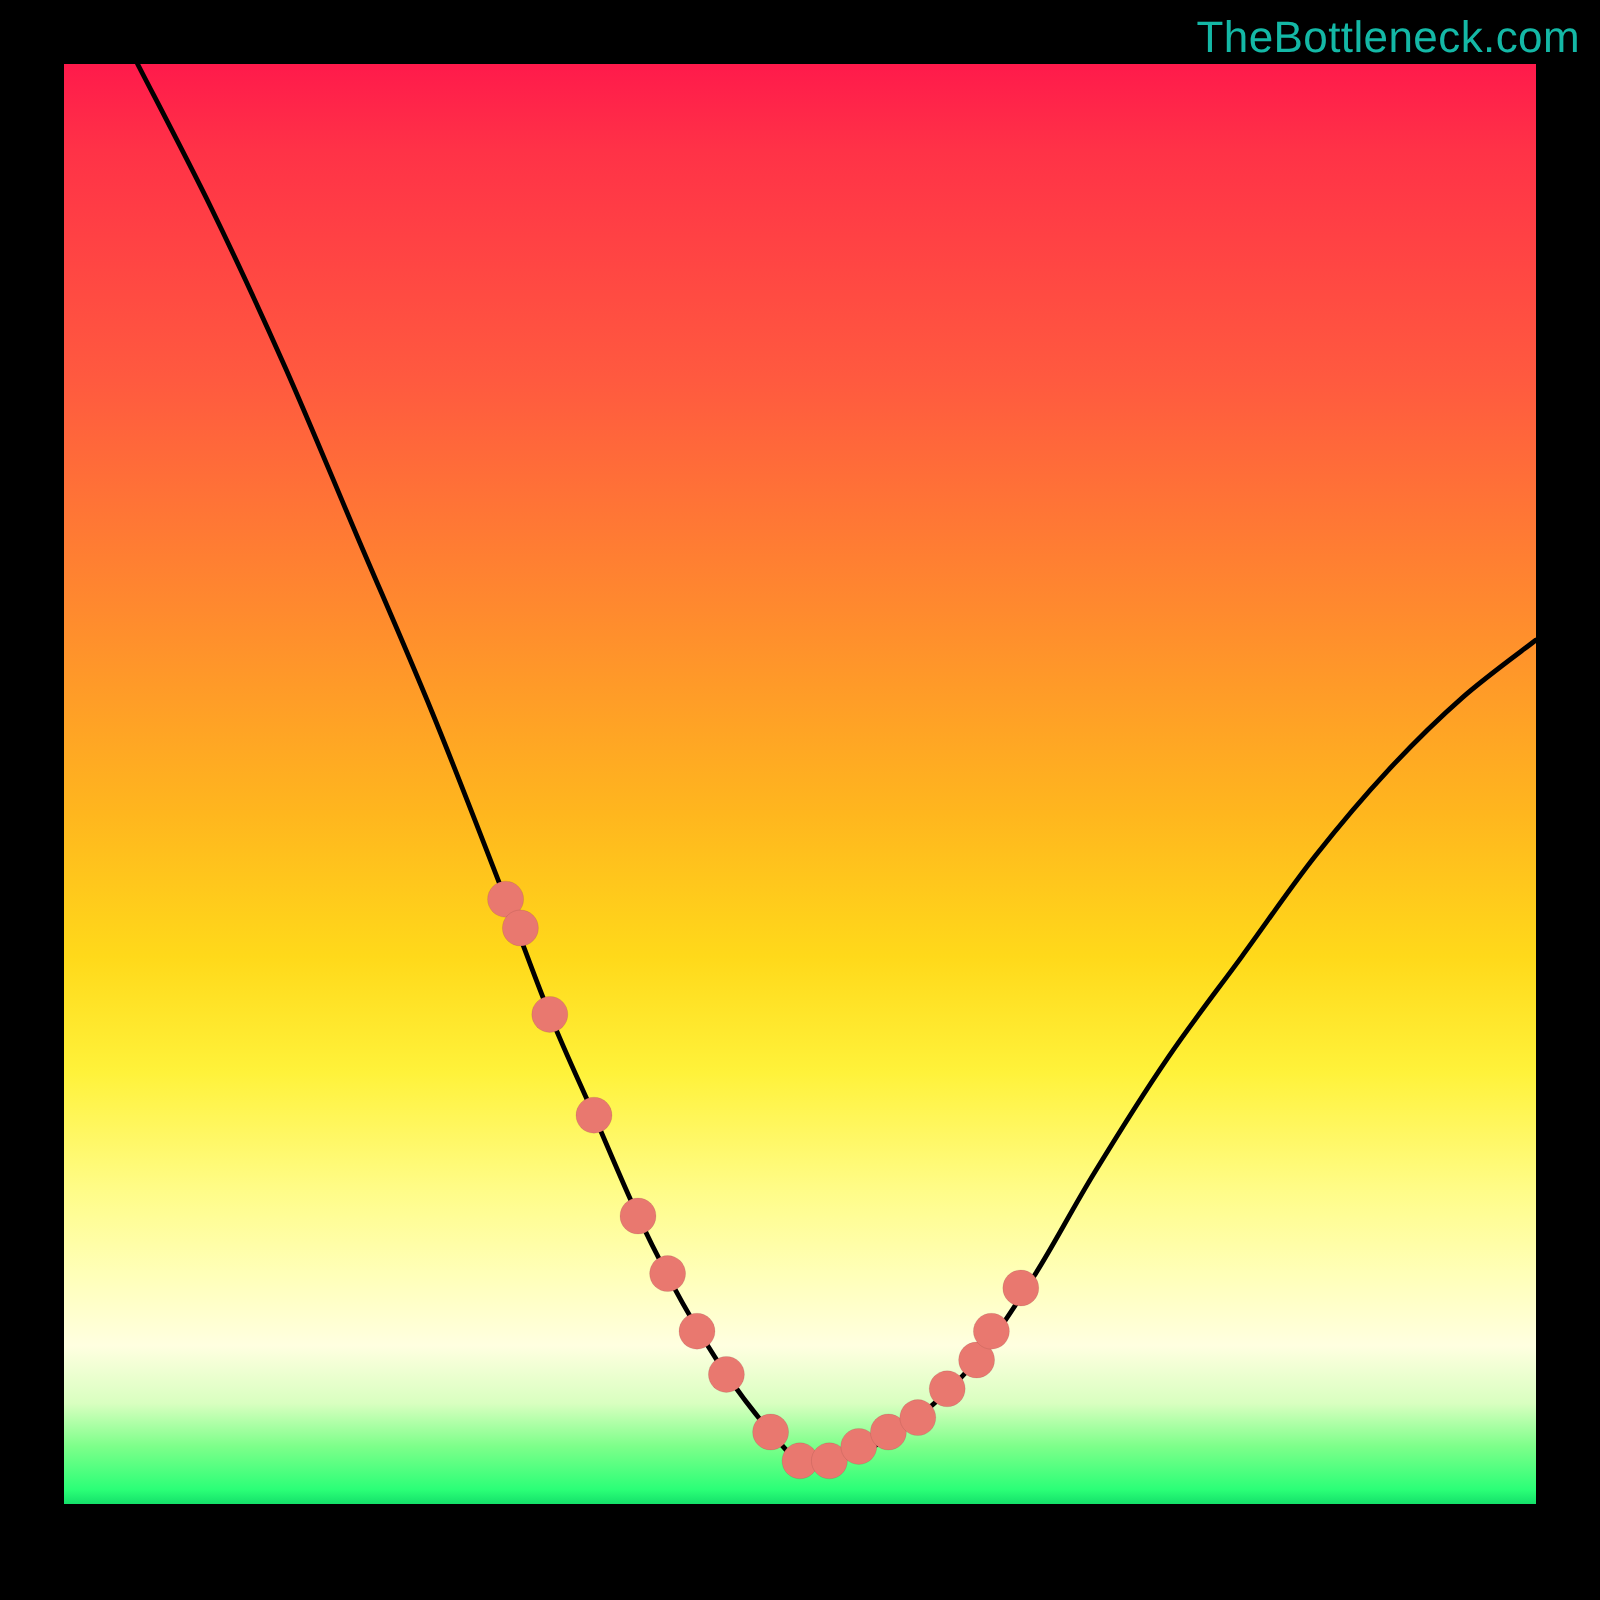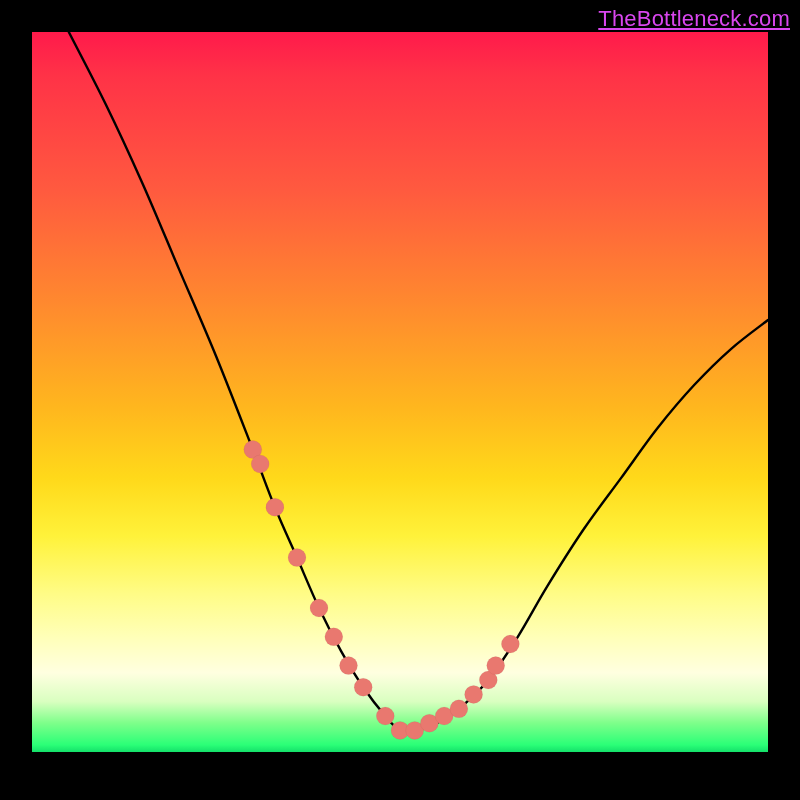--- a/index.html
+++ b/index.html
@@ -41,25 +41,24 @@
       #d9ffc0 93%,
       #7dff8a 96%,
       #2bff77 99%,
       #14e06a 100%
     );
   }
   .watermark {
     position: absolute;
     top: 6px;
     right: 10px;
-    color: #d946ef;
+    color: #14b8a6;
     font-size: 22px;
     letter-spacing: 0.2px;
     user-select: none;
-    text-decoration: underline;
   }
   svg.curve {
     position: absolute;
     top: 0;
     left: 0;
     width: 736px;
     height: 720px;
     overflow: visible;
   }
   .bead {

